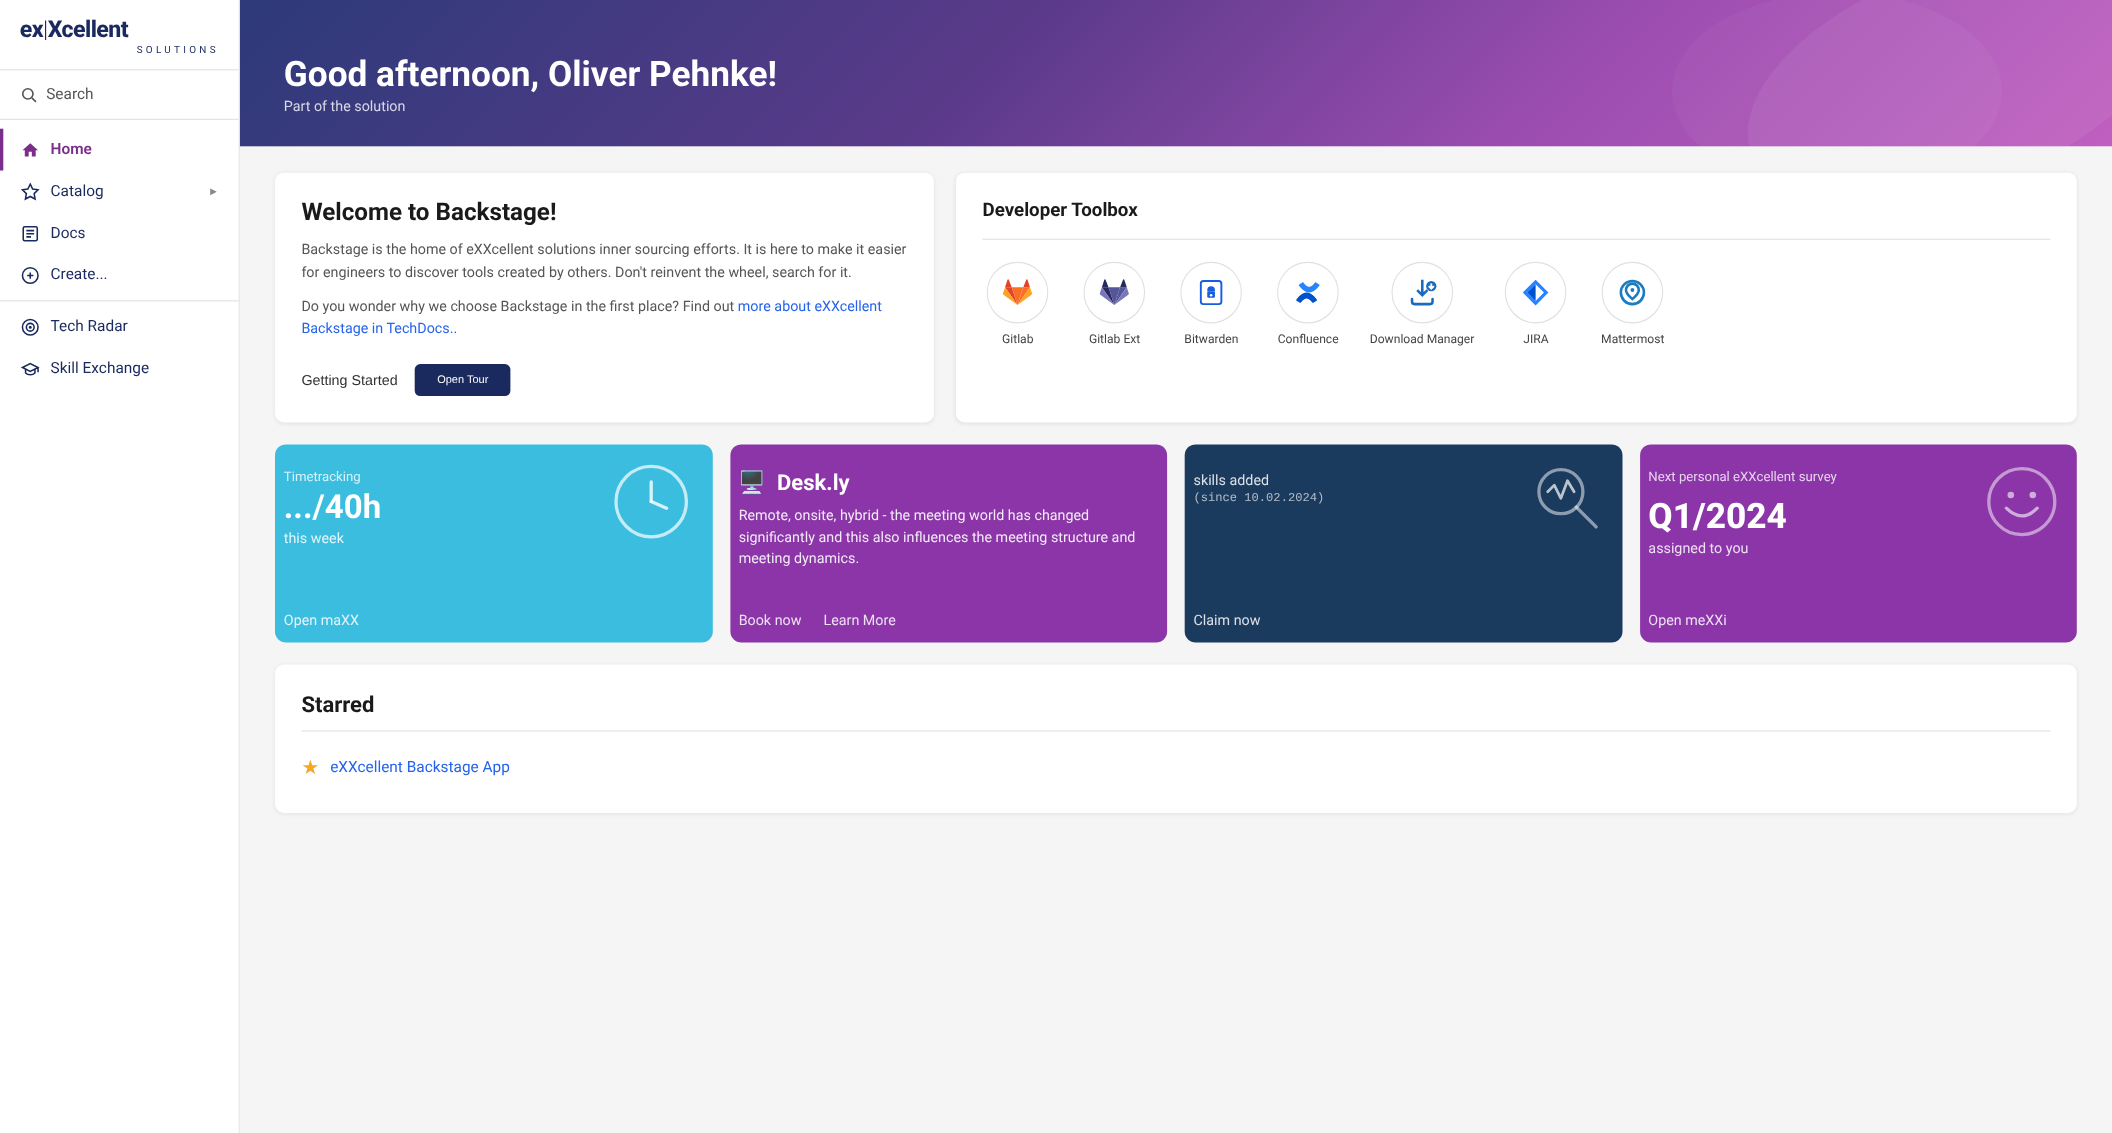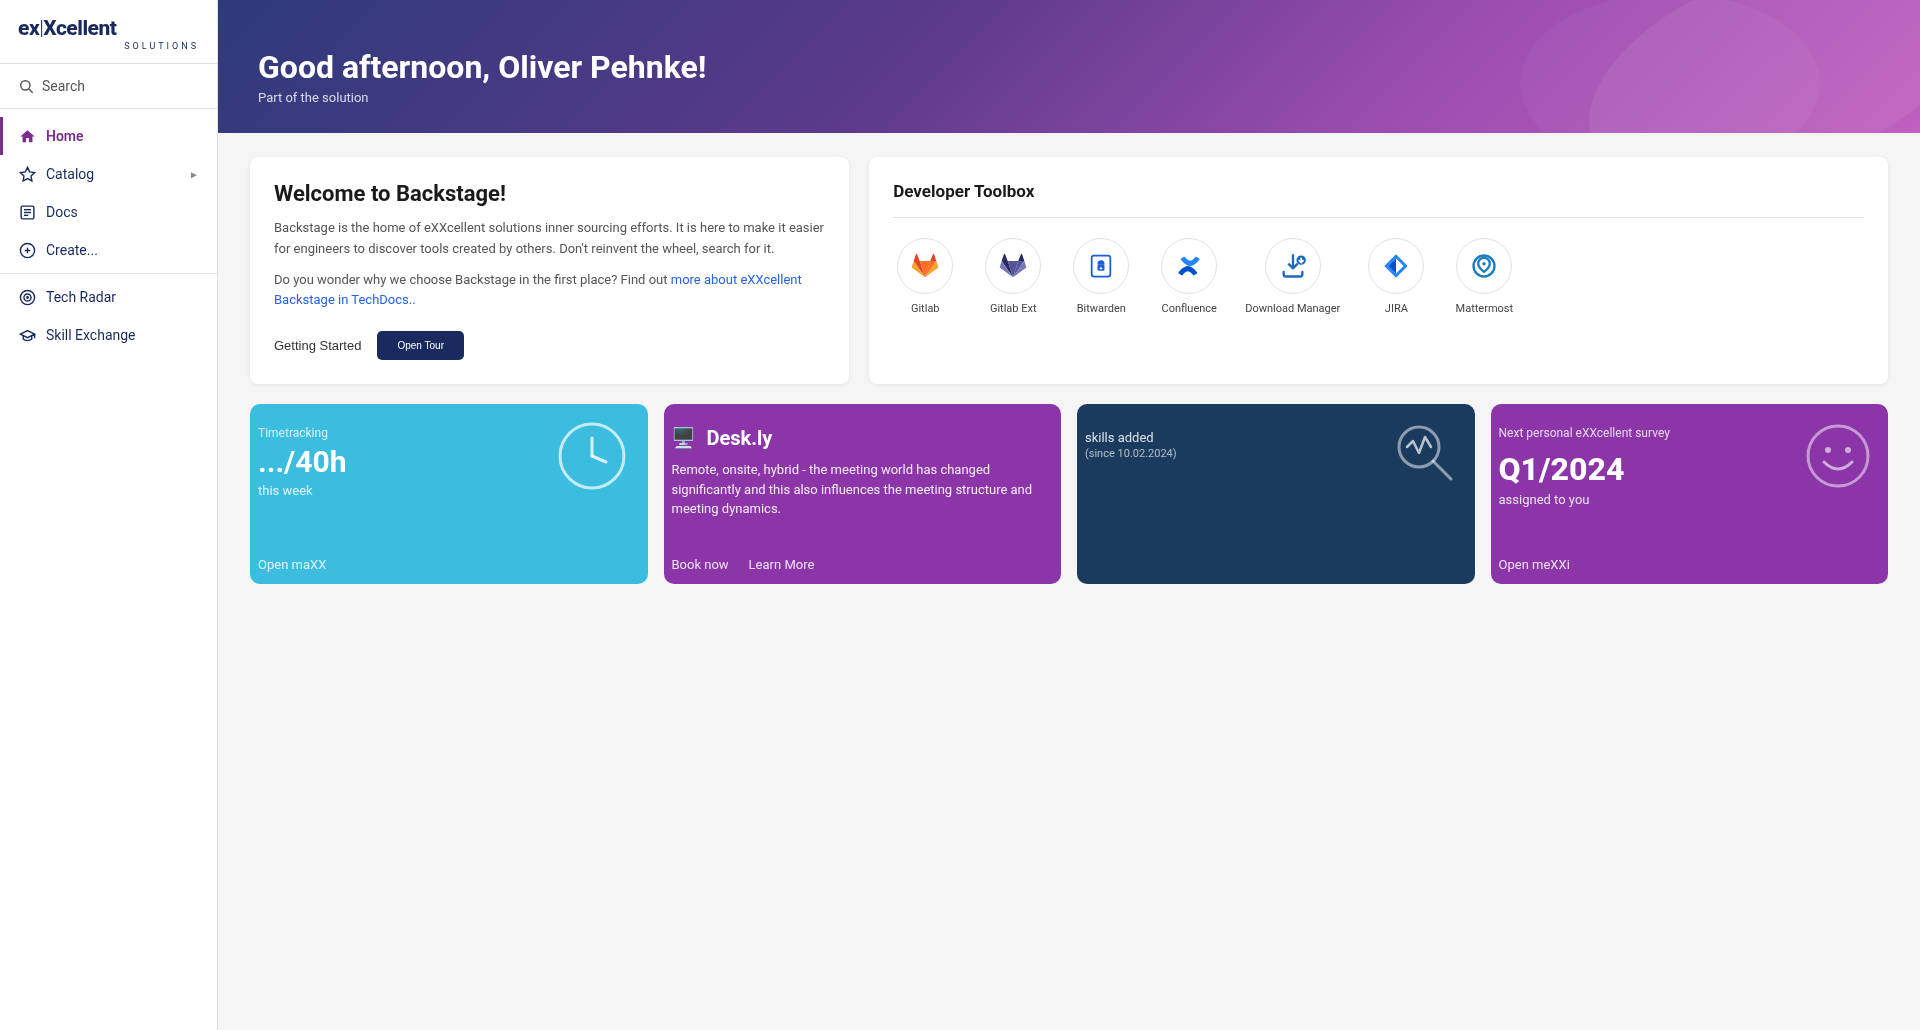--- a/index.html
+++ b/index.html
@@ -182,21 +182,21 @@
     }
 
     .widget-timetrack { background: #3bbde0; }
     .widget-deskly { background: #8b35a8; }
     .widget-skills { background: #1a3a5e; }
     .widget-survey { background: #8b35a8; }
 
     .widget-label { font-size: 12px; color: rgba(255,255,255,0.8); margin-bottom: 4px; }
     .widget-value { font-size: 30px; font-weight: 700; color: #fff; }
     .widget-sub { font-size: 13px; color: rgba(255,255,255,0.85); margin-top: 4px; }
-    .widget-sub2 { font-size: 11px; color: rgba(255,255,255,0.65); margin-top: 2px; }
+    .widget-sub2 { font-size: 11px; color: rgba(255,255,255,0.65); margin-top: 2px; font-family: Liberation Mono, monospace; }
 
     .widget-deskly-header { display: flex; align-items: center; gap: 10px; margin-bottom: 10px; }
     .widget-deskly-title { font-size: 20px; font-weight: 700; color: #ffffff; }
     .widget-deskly-text { font-size: 13px; color: rgba(255,255,255,0.9); line-height: 1.5; }
 
     .widget-footer {
       margin-top: auto;
       padding: 10px 0 12px;
       font-size: 13px;
       color: rgba(255,255,255,0.85);
@@ -455,20 +455,23 @@
         <div class="widget-sub">skills added</div>
         <div class="widget-sub2">(since 10.02.2024)</div>
 
         <div style="position:absolute;right:16px;top:28%;transform:translateY(-50%);">
           <svg width="68" height="68" viewBox="0 0 68 68" fill="none">
             <circle cx="28" cy="28" r="20" stroke="rgba(255,255,255,0.5)" stroke-width="3"></circle>
             <line x1="42" y1="42" x2="60" y2="60" stroke="rgba(255,255,255,0.5)" stroke-width="3" stroke-linecap="round"></line>
             <polyline points="16,28 22,22 28,34 34,18 40,28" stroke="rgba(255,255,255,0.7)" stroke-width="2.5" fill="none" stroke-linecap="round" stroke-linejoin="round"></polyline>
           </svg>
         </div>
+        <div class="widget-footer">
+          <span>Claim now</span>
+        </div>
       </div>
 
       <div class="widget-card widget-survey">
         <div class="widget-label">Next personal eXXcellent survey</div>
         <div style="font-size:32px;font-weight:800;color:#fff;margin-top:6px;">Q1/2024</div>
         <div class="widget-sub">assigned to you</div>
 
         <div style="position:absolute;right:16px;top:30%;transform:translateY(-50%);">
           <svg width="68" height="68" viewBox="0 0 68 68" fill="none">
             <circle cx="34" cy="34" r="30" stroke="rgba(255,255,255,0.5)" stroke-width="3"></circle>
@@ -476,14 +479,22 @@
             <circle cx="44" cy="28" r="3" fill="rgba(255,255,255,0.6)"></circle>
             <path d="M20 40 Q34 54 48 40" stroke="rgba(255,255,255,0.6)" stroke-width="3" fill="none" stroke-linecap="round"></path>
           </svg>
         </div>
         <div class="widget-footer">
           <span>Open meXXi</span>
         </div>
       </div>
     </div>
 
+    <div class="starred-card">
+      <h3>Starred</h3>
+      <hr class="starred-divider">
+      <div class="starred-item">
+        <span class="star-icon">★</span>
+        <a href="#" class="starred-link">eXXcellent Backstage App</a>
+      </div>
+    </div>
   </div>
 </div>
 
 </body></html>

